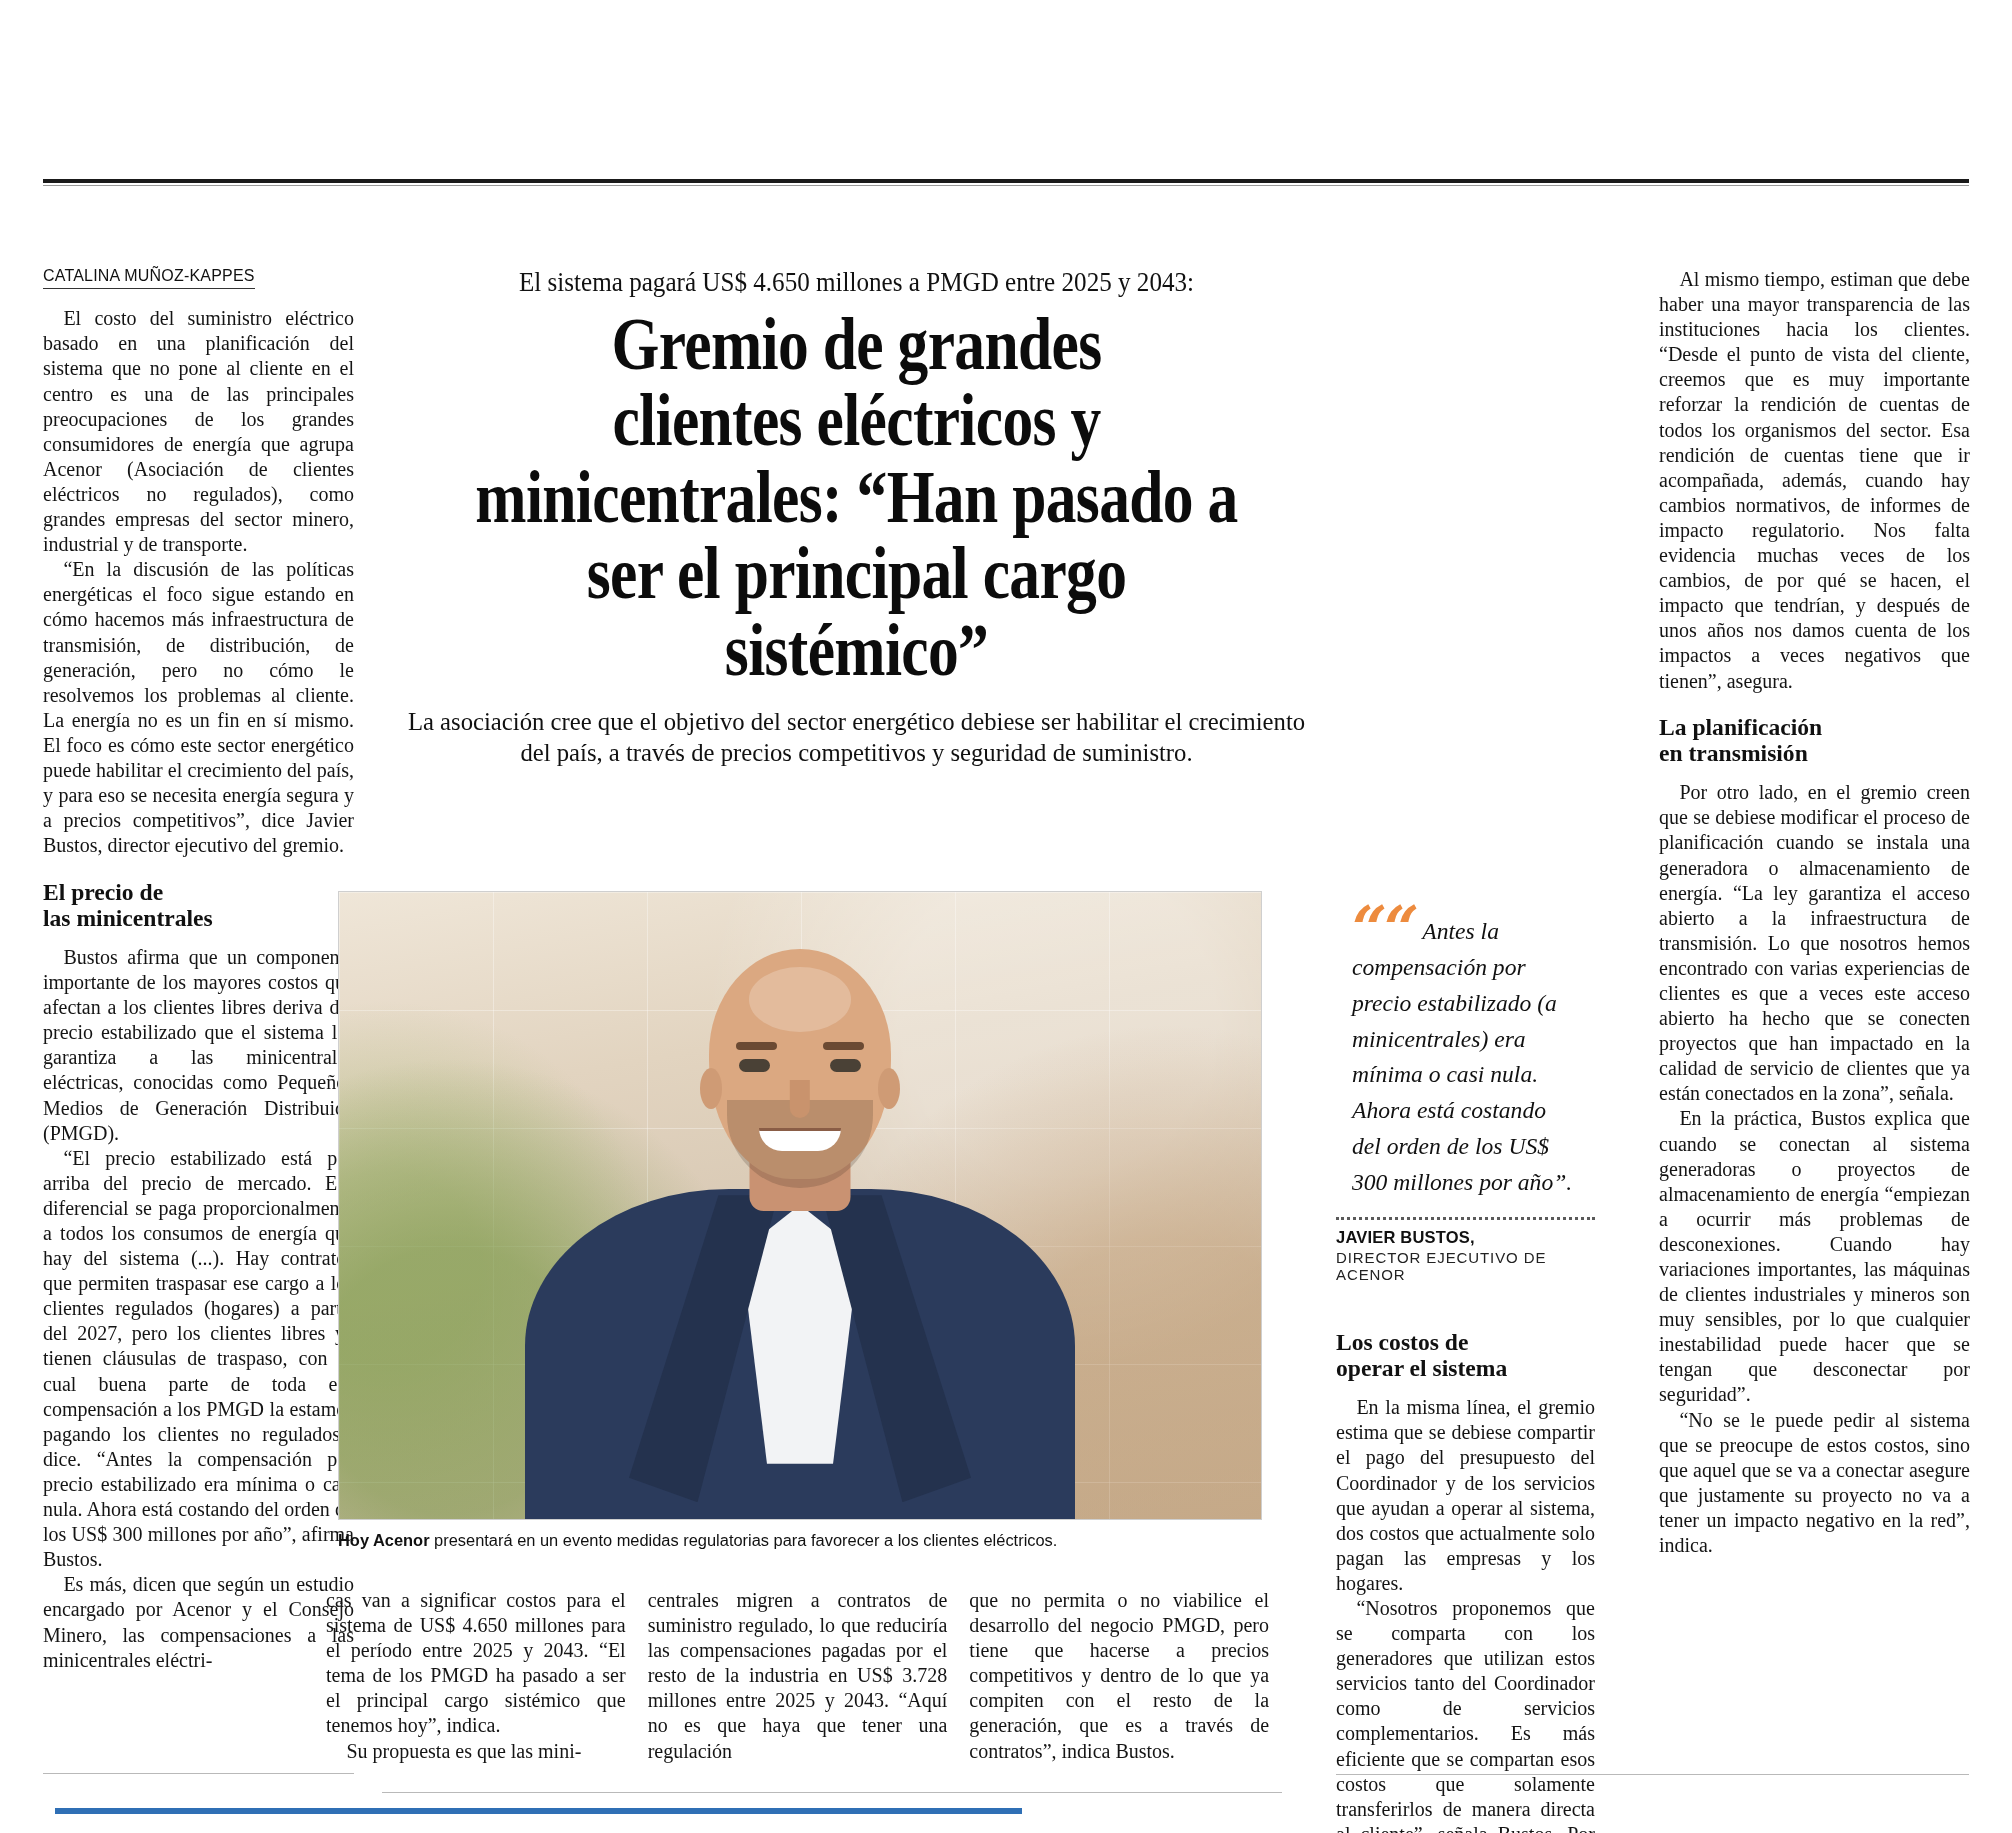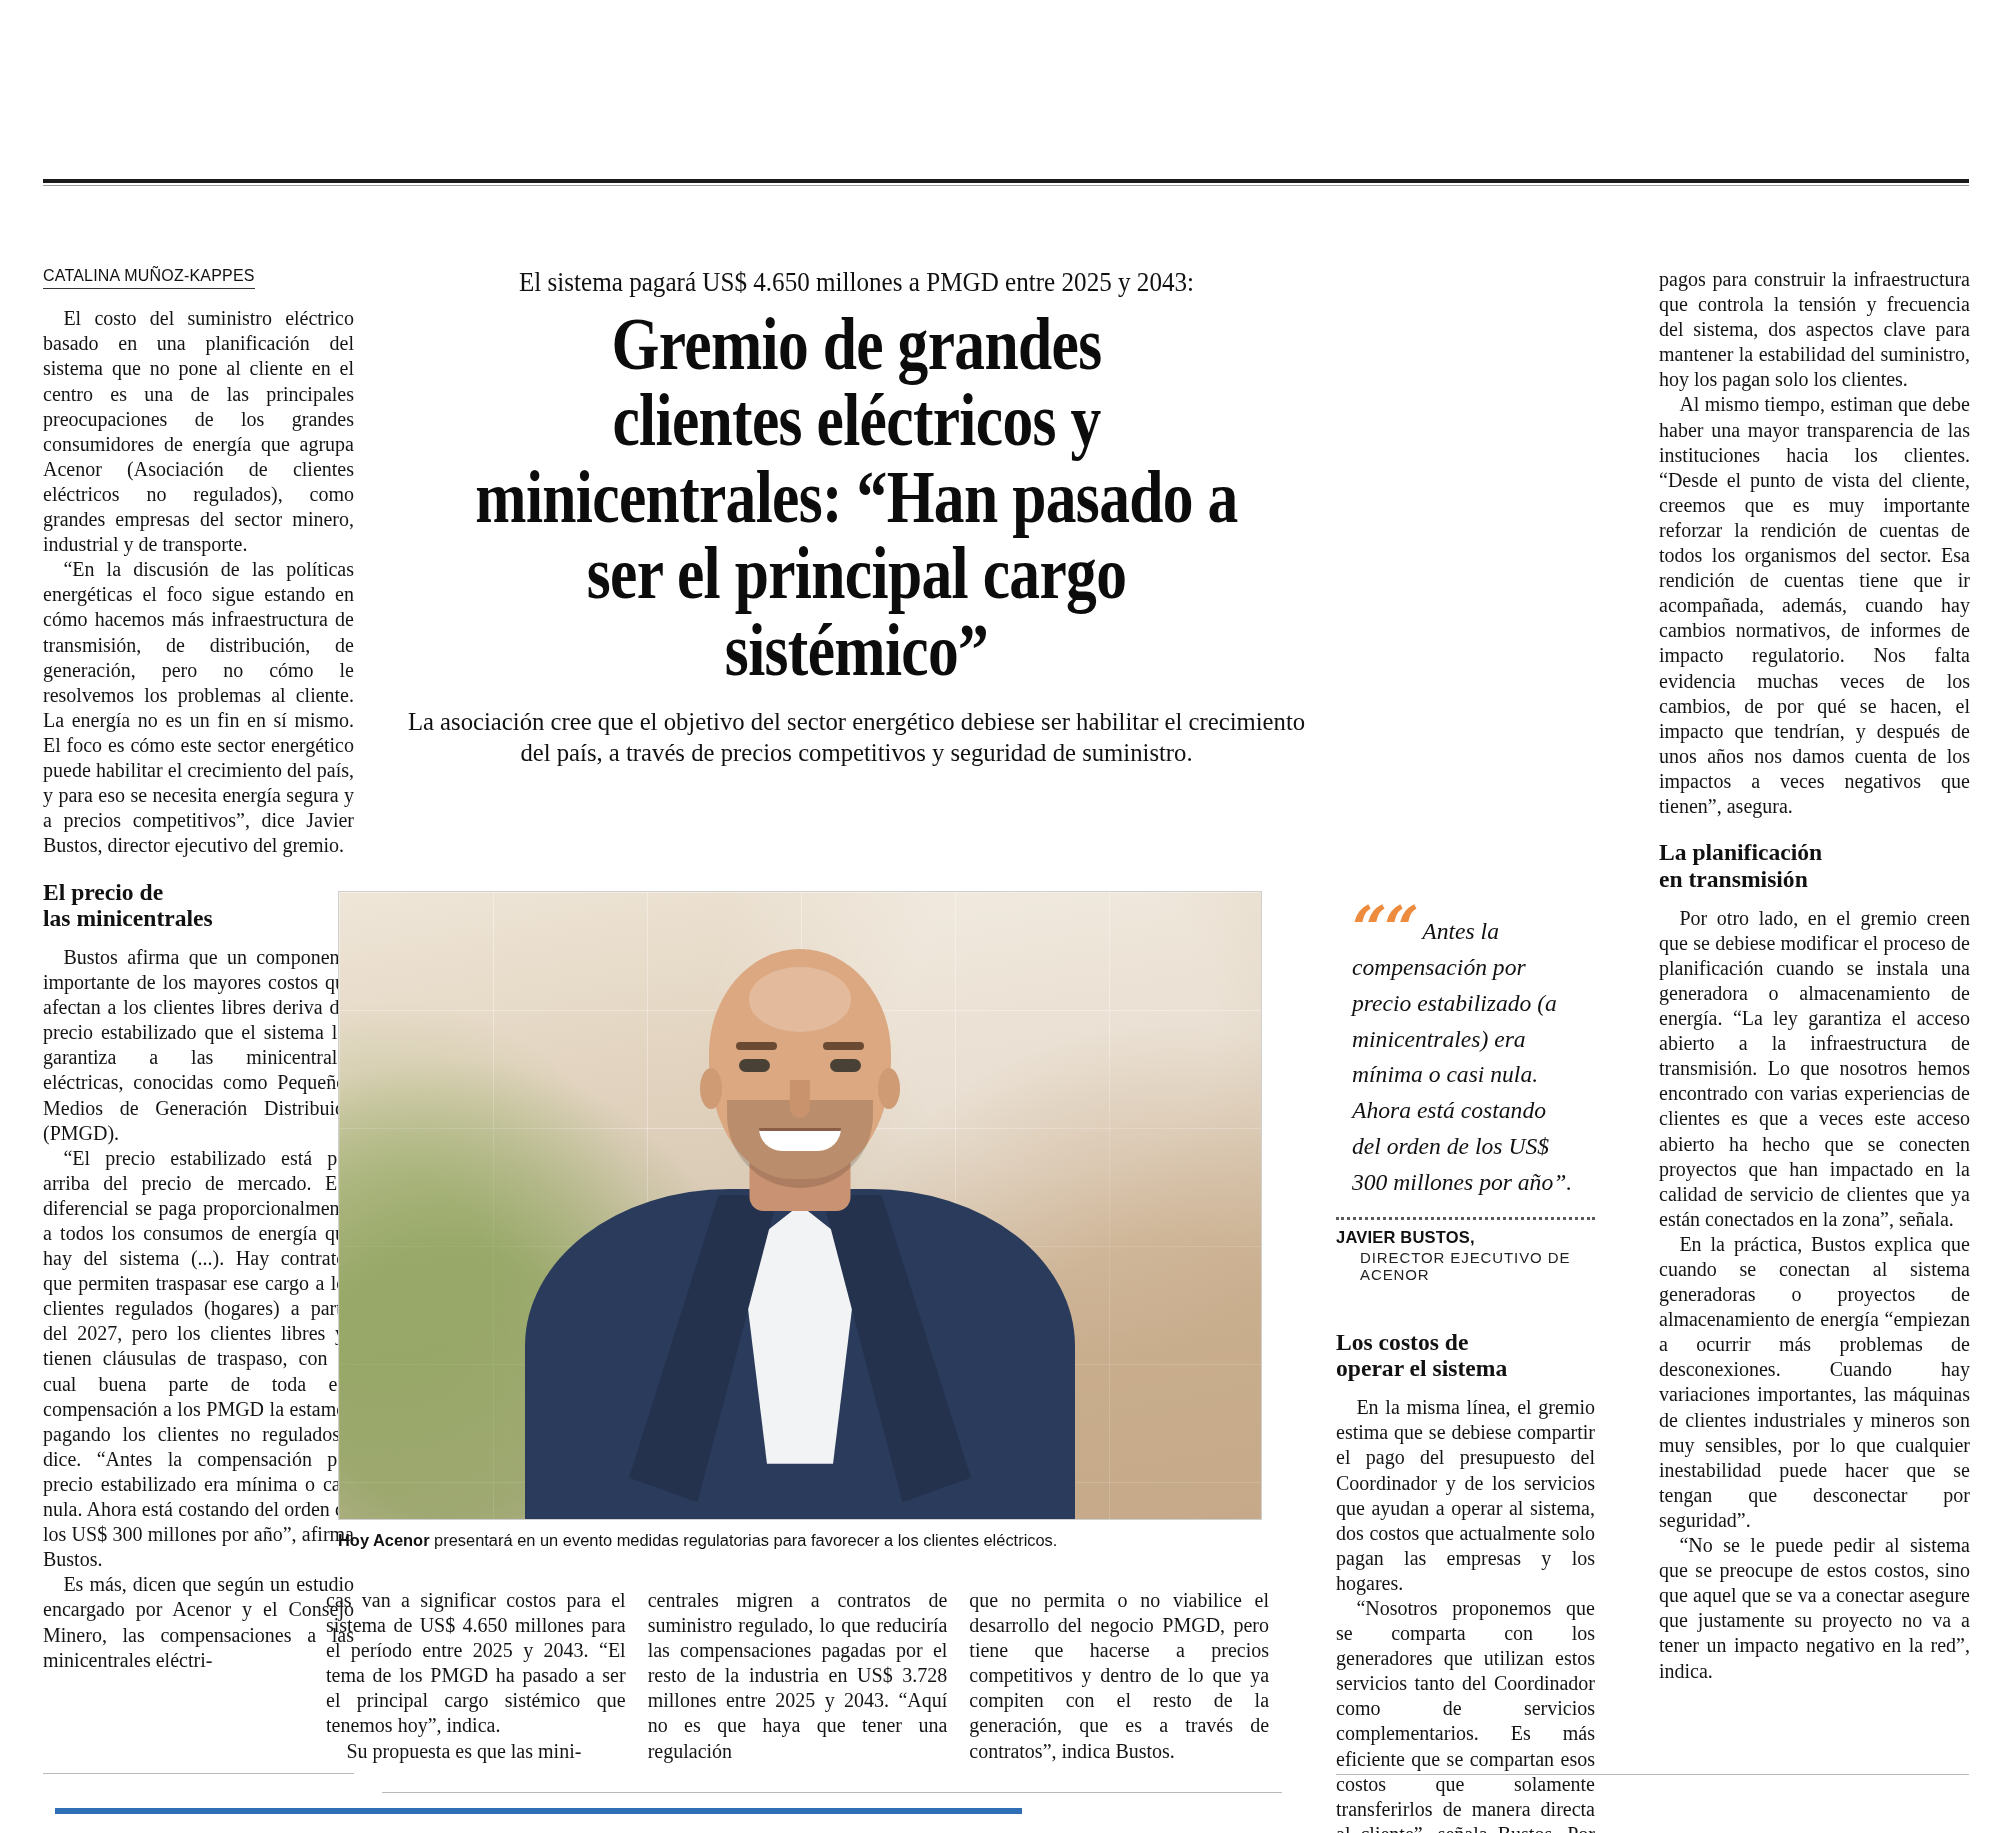--- a/index.html
+++ b/index.html
@@ -296,21 +296,20 @@
     font-size: 16.5px;
     letter-spacing: 0.2px;
     color: #111;
   }
   .attrib-role {
     font-family: "Liberation Sans", sans-serif;
     font-size: 15px;
     letter-spacing: 0.9px;
     color: #222;
     margin-top: 1.6px;
-    margin-left: 24px;
   }
 
   
   #lower-right {
     position: absolute;
     left: 1336px;
     top: 1329px;
     width: 259px;
   }
   #bottom-strip {
@@ -366,21 +365,20 @@
     <h1 class="headline">
       <span>Gremio de grandes</span><br>
       <span>clientes eléctricos y</span><br>
       <span>minicentrales: “Han pasado a</span><br>
       <span>ser el principal cargo sistémico”</span>
     </h1>
     <p class="deck">La asociación cree que el objetivo del sector energético debiese ser habilitar el crecimiento del país, a través de precios competitivos y seguridad de suministro.</p>
   </div>
 
   <div class="col-right">
-    <p class="body noindent">pagos para construir la infraestructura que controla la tensión y frecuencia del sistema, dos aspectos clave para mantener la estabilidad del suministro, hoy los pagan solo los clientes.</p>
     <p class="body">Al mismo tiempo, estiman que debe haber una mayor transparencia de las instituciones hacia los clientes. “Desde el punto de vista del cliente, creemos que es muy importante reforzar la rendición de cuentas de todos los organismos del sector. Esa rendición de cuentas tiene que ir acompañada, además, cuando hay cambios normativos, de informes de impacto regulatorio. Nos falta evidencia muchas veces de los cambios, de por qué se hacen, el impacto que tendrían, y después de unos años nos damos cuenta de los impactos a veces negativos que tienen”, asegura.</p>
     <h3 class="subhead">
       <span>La planificación</span><br>
       <span>en transmisión</span>
     </h3>
     <p class="body">Por otro lado, en el gremio creen que se debiese modificar el proceso de planificación cuando se instala una generadora o almacenamiento de energía. “La ley garantiza el acceso abierto a la infraestructura de transmisión. Lo que nosotros hemos encontrado con varias experiencias de clientes es que a veces este acceso abierto ha hecho que se conecten proyectos que han impactado en la calidad de servicio de clientes que ya están conectados en la zona”, señala.</p>
     <p class="body">En la práctica, Bustos explica que cuando se conectan al sistema generadoras o proyectos de almacenamiento de energía “empiezan a ocurrir más problemas de desconexiones. Cuando hay variaciones importantes, las máquinas de clientes industriales y mineros son muy sensibles, por lo que cualquier inestabilidad puede hacer que se tengan que desconectar por seguridad”.</p>
     <p class="body">“No se le puede pedir al sistema que se preocupe de estos costos, sino que aquel que se va a conectar asegure que justamente su proyecto no va a tener un impacto negativo en la red”, indica.</p>
   </div>
 </div>

